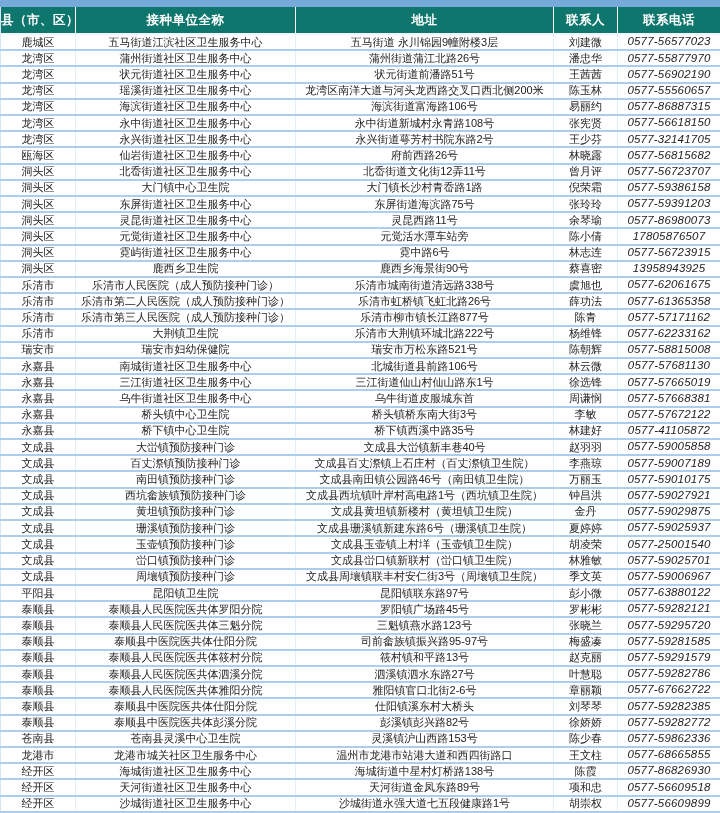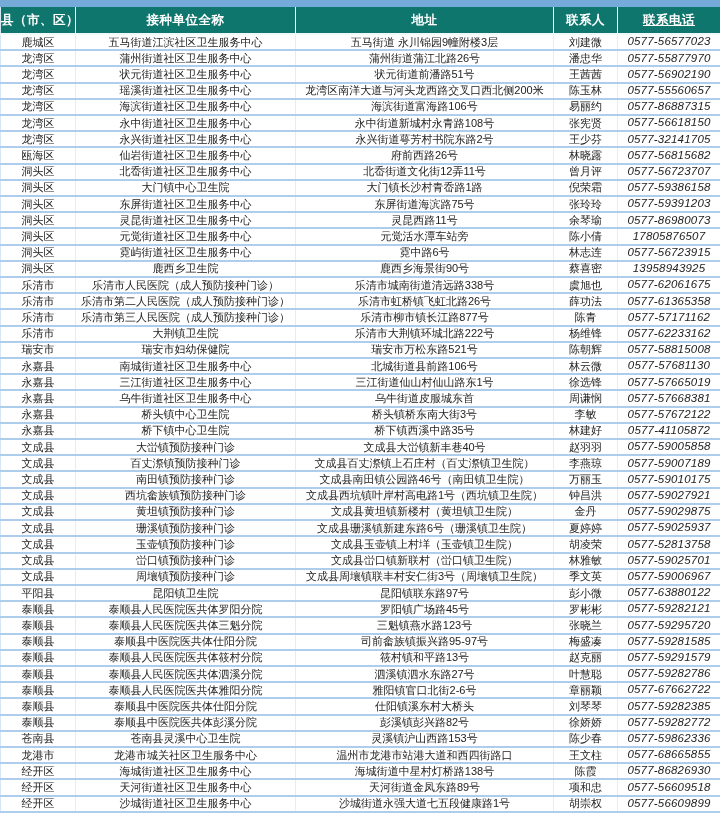--- a/index.html
+++ b/index.html
@@ -31,21 +31,21 @@
     font-weight: bold;
     height: 26px;
     padding: 0;
     white-space: nowrap;
     overflow: hidden;
     border-right: 1px solid rgba(255,255,255,0.45);
     border-bottom: 2px solid #f2f7fc;
     text-align: center;
     letter-spacing: 0.5px;
   }
-  thead th:last-child { border-right: none; text-decoration: underline; }
+  thead th:last-child { border-right: none; }
   tbody td {
     height: 14px;
     font-size: 11px;
     color: #222222;
     text-align: center;
     padding: 0 1px;
     white-space: nowrap;
     overflow: hidden;
     background: #ffffff;
     border-bottom: 2px solid #accdeb;
@@ -293,21 +293,21 @@
         <td class="cell-unit">珊溪镇预防接种门诊</td>
         <td class="cell-address">文成县珊溪镇新建东路6号（珊溪镇卫生院）</td>
         <td class="cell-contact">夏婷婷</td>
         <td class="cell-phone">0577-59025937</td>
       </tr>
       <tr>
         <td class="cell-district">文成县</td>
         <td class="cell-unit">玉壶镇预防接种门诊</td>
         <td class="cell-address">文成县玉壶镇上村垟（玉壶镇卫生院）</td>
         <td class="cell-contact">胡凌荣</td>
-        <td class="cell-phone">0577-52813758</td>
+        <td class="cell-phone">0577-25001540</td>
       </tr>
       <tr>
         <td class="cell-district">文成县</td>
         <td class="cell-unit">峃口镇预防接种门诊</td>
         <td class="cell-address">文成县峃口镇新联村（峃口镇卫生院）</td>
         <td class="cell-contact">林雅敏</td>
         <td class="cell-phone">0577-59025701</td>
       </tr>
       <tr>
         <td class="cell-district">文成县</td>

